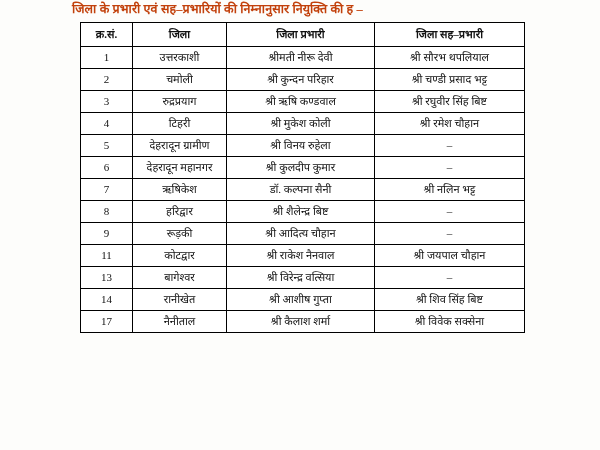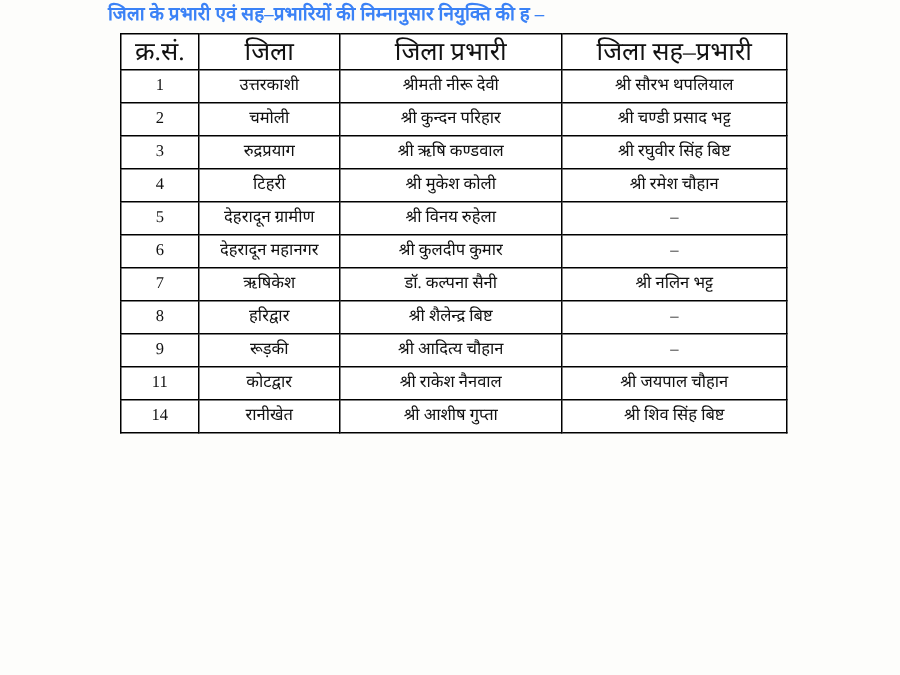--- a/index.html
+++ b/index.html
@@ -18,21 +18,21 @@
     width: 600px;
     height: 450px;
     background: #fdfdfb;
   }
   .heading {
     position: absolute;
     top: 0px;
     left: 72px;
     width: 470px;
     font-size: 12.5px;
-    color: #3b82f6;
+    color: #c2410c;
     letter-spacing: 0.1px;
     white-space: nowrap;
     font-family: "Liberation Serif", serif;
     font-weight: 600;
   }
   .table-wrap {
     position: absolute;
     top: 22px;
     left: 80px;
     width: 444px;
@@ -50,22 +50,22 @@
     font-size: 11px;
     color: #111111;
     text-align: center;
     vertical-align: middle;
     font-family: "Liberation Serif", serif;
     line-height: 1.05;
     overflow: hidden;
     white-space: nowrap;
   }
   table.list th {
-    font-weight: 400;
-    font-size: 17px;
+    font-weight: 700;
+    font-size: 11px;
     height: 23px;
   }
   col.c-sn { width: 52px; }
   col.c-dist { width: 94px; }
   col.c-in { width: 148px; }
   col.c-co { width: 150px; }
   td.sn { font-size: 11px; }
   td.dist { font-weight: 400; font-size: 10.5px; }
   td.name { font-weight: 400; font-size: 11px; }
   td.dash { font-weight: 400; }
@@ -148,22 +148,34 @@
           <td class="name">श्री आदित्य चौहान</td>
           <td class="dash">–</td>
         </tr>
         <tr>
           <td class="sn">11</td>
           <td class="dist">कोटद्वार</td>
           <td class="name">श्री राकेश नैनवाल</td>
           <td class="name">श्री जयपाल चौहान</td>
         </tr>
         <tr>
+          <td class="sn">13</td>
+          <td class="dist">बागेश्वर</td>
+          <td class="name">श्री विरेन्द्र वत्सिया</td>
+          <td class="dash">–</td>
+        </tr>
+        <tr>
           <td class="sn">14</td>
           <td class="dist">रानीखेत</td>
           <td class="name">श्री आशीष गुप्ता</td>
           <td class="name">श्री शिव सिंह बिष्ट</td>
+        </tr>
+        <tr>
+          <td class="sn">17</td>
+          <td class="dist">नैनीताल</td>
+          <td class="name">श्री कैलाश शर्मा</td>
+          <td class="name">श्री विवेक सक्सेना</td>
         </tr>
       </tbody>
     </table>
   </div>
 
 </div>
 
 </body></html>

